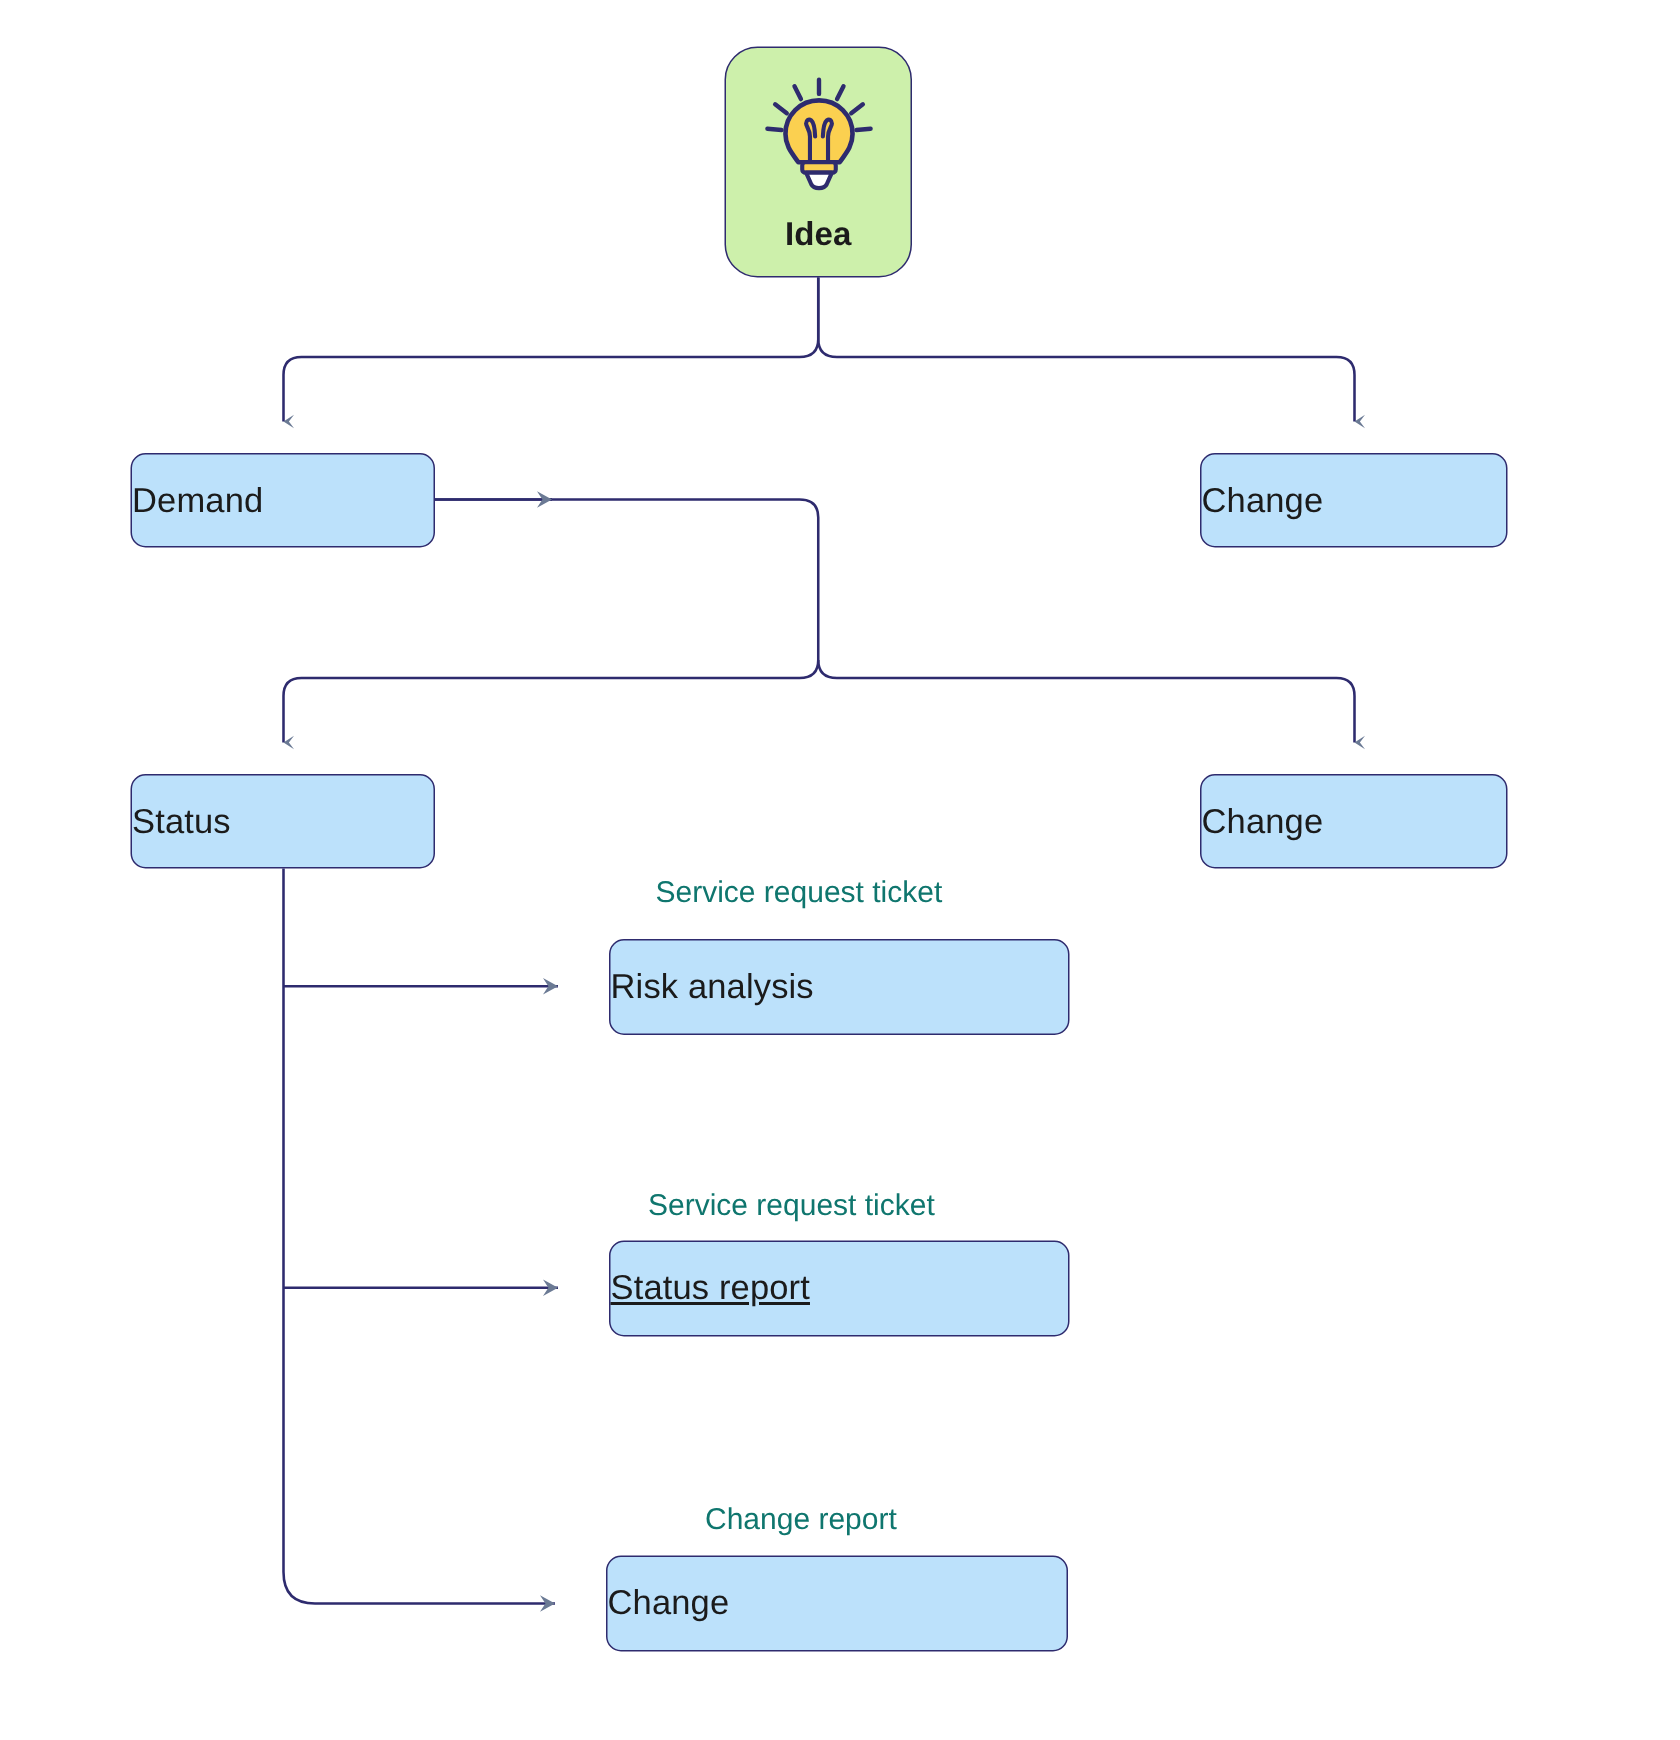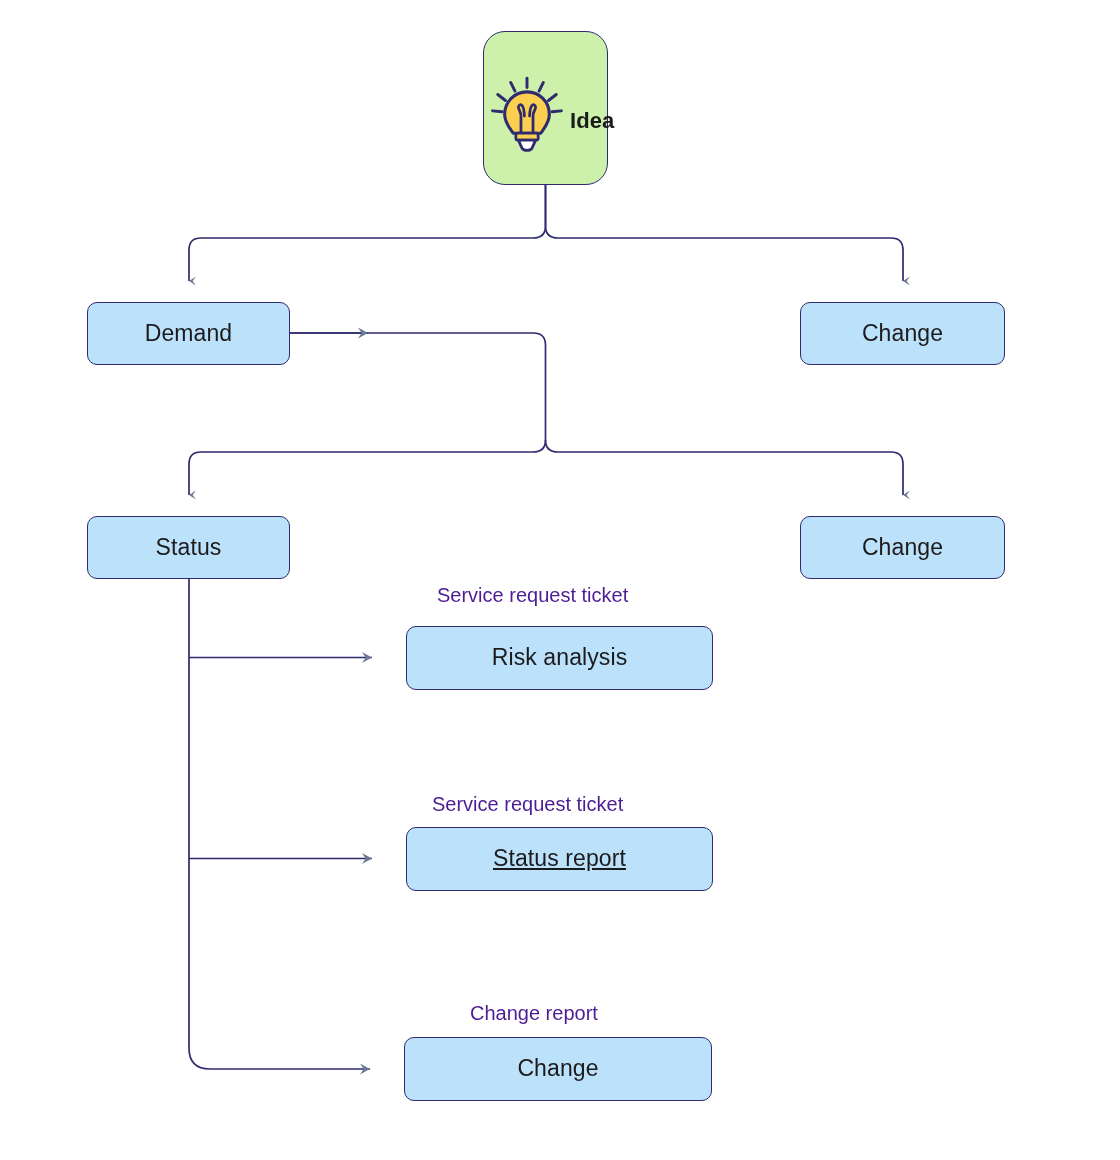--- a/index.html
+++ b/index.html
@@ -23,34 +23,33 @@
     left: 0;
     top: 0;
     width: 1120px;
     height: 1160px;
   }
   .node {
     position: absolute;
     box-sizing: border-box;
     display: flex;
     align-items: center;
-    justify-content: center;
     border-radius: 10px;
     border: 1.6px solid #2e2b6e;
     color: #1b1b1b;
     z-index: 3;
     text-align: center;
   }
   .node-blue {
     background: #bce1fb;
   }
   .node-green {
     background: #cdf0ab;
     border-radius: 22px;
-    flex-direction: row;
+    flex-direction: column;
     justify-content: flex-start;
     padding-top: 16px;
   }
   .node-label {
     font-size: 23px;
     letter-spacing: 0.1px;
     line-height: 1.1;
   }
   .node-green .node-label {
     font-weight: bold;
@@ -58,21 +57,21 @@
     margin-top: 10px;
   }
   .bulb-wrap {
     width: 86px;
     height: 86px;
     display: block;
   }
   .edge-caption {
     position: absolute;
     font-size: 20px;
-    color: #4c1d95;
+    color: #0f766e;
     white-space: nowrap;
     z-index: 3;
     text-align: right;
   }
 </style>
 </head>
 <body>
 
 <div id="canvas">
 

